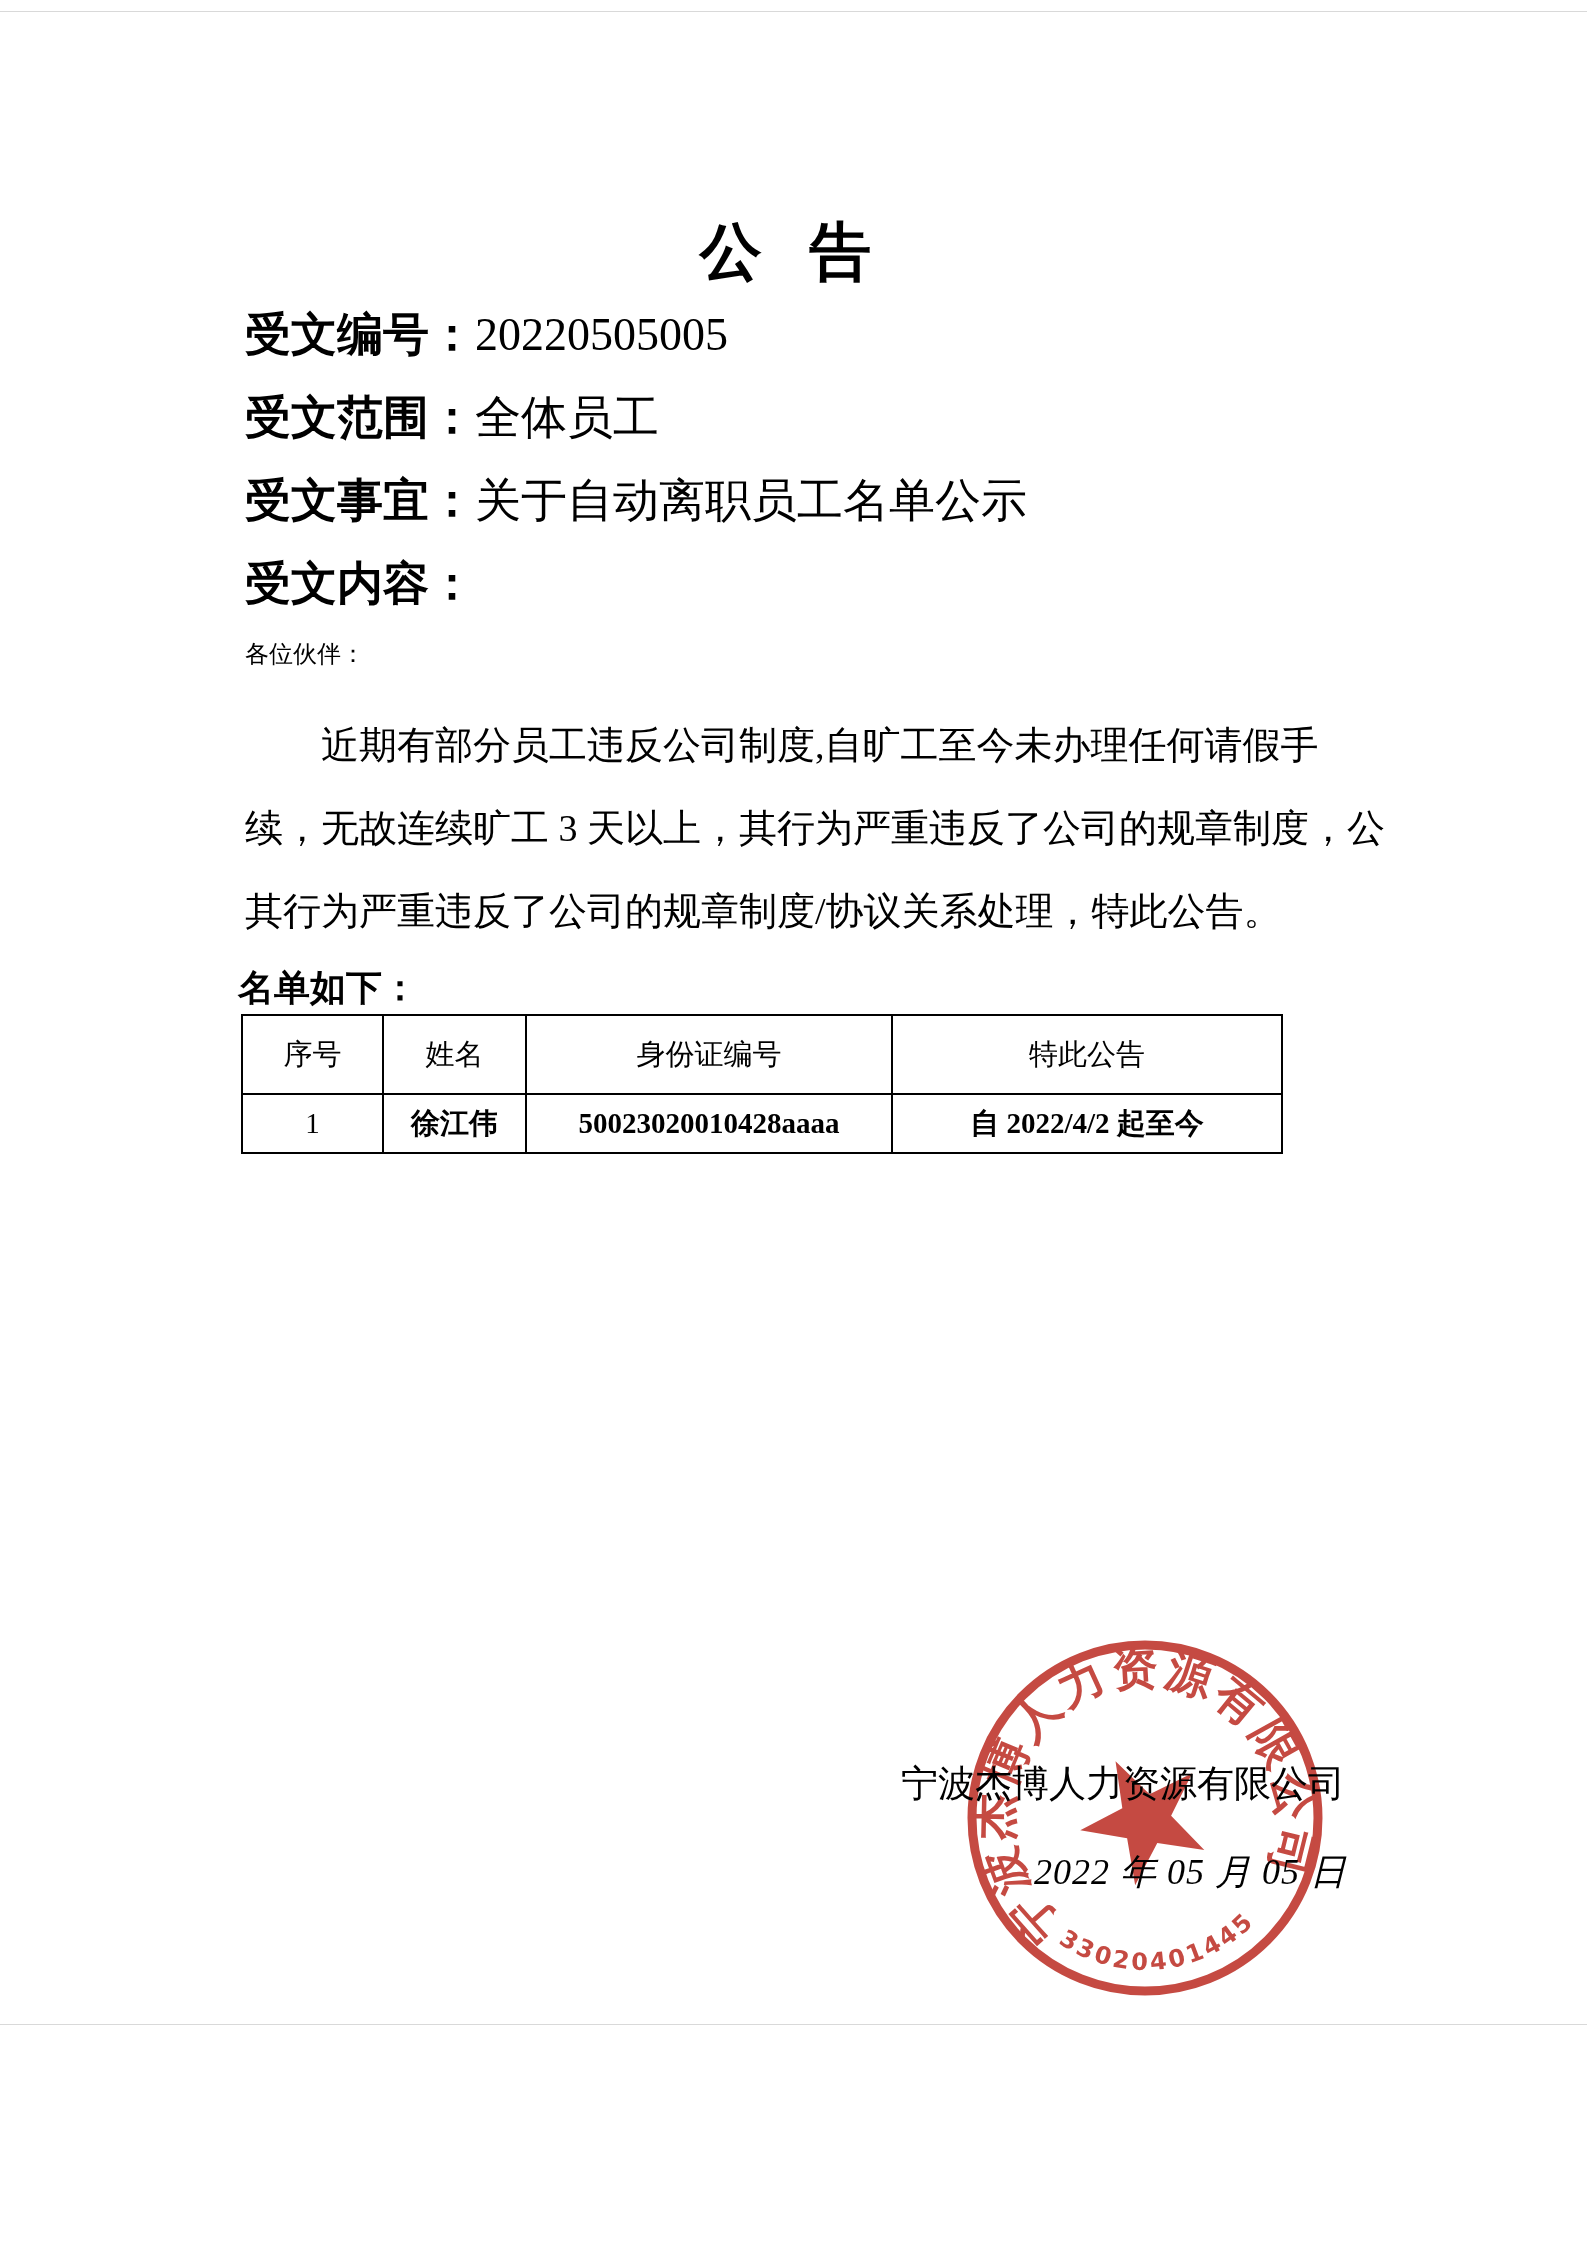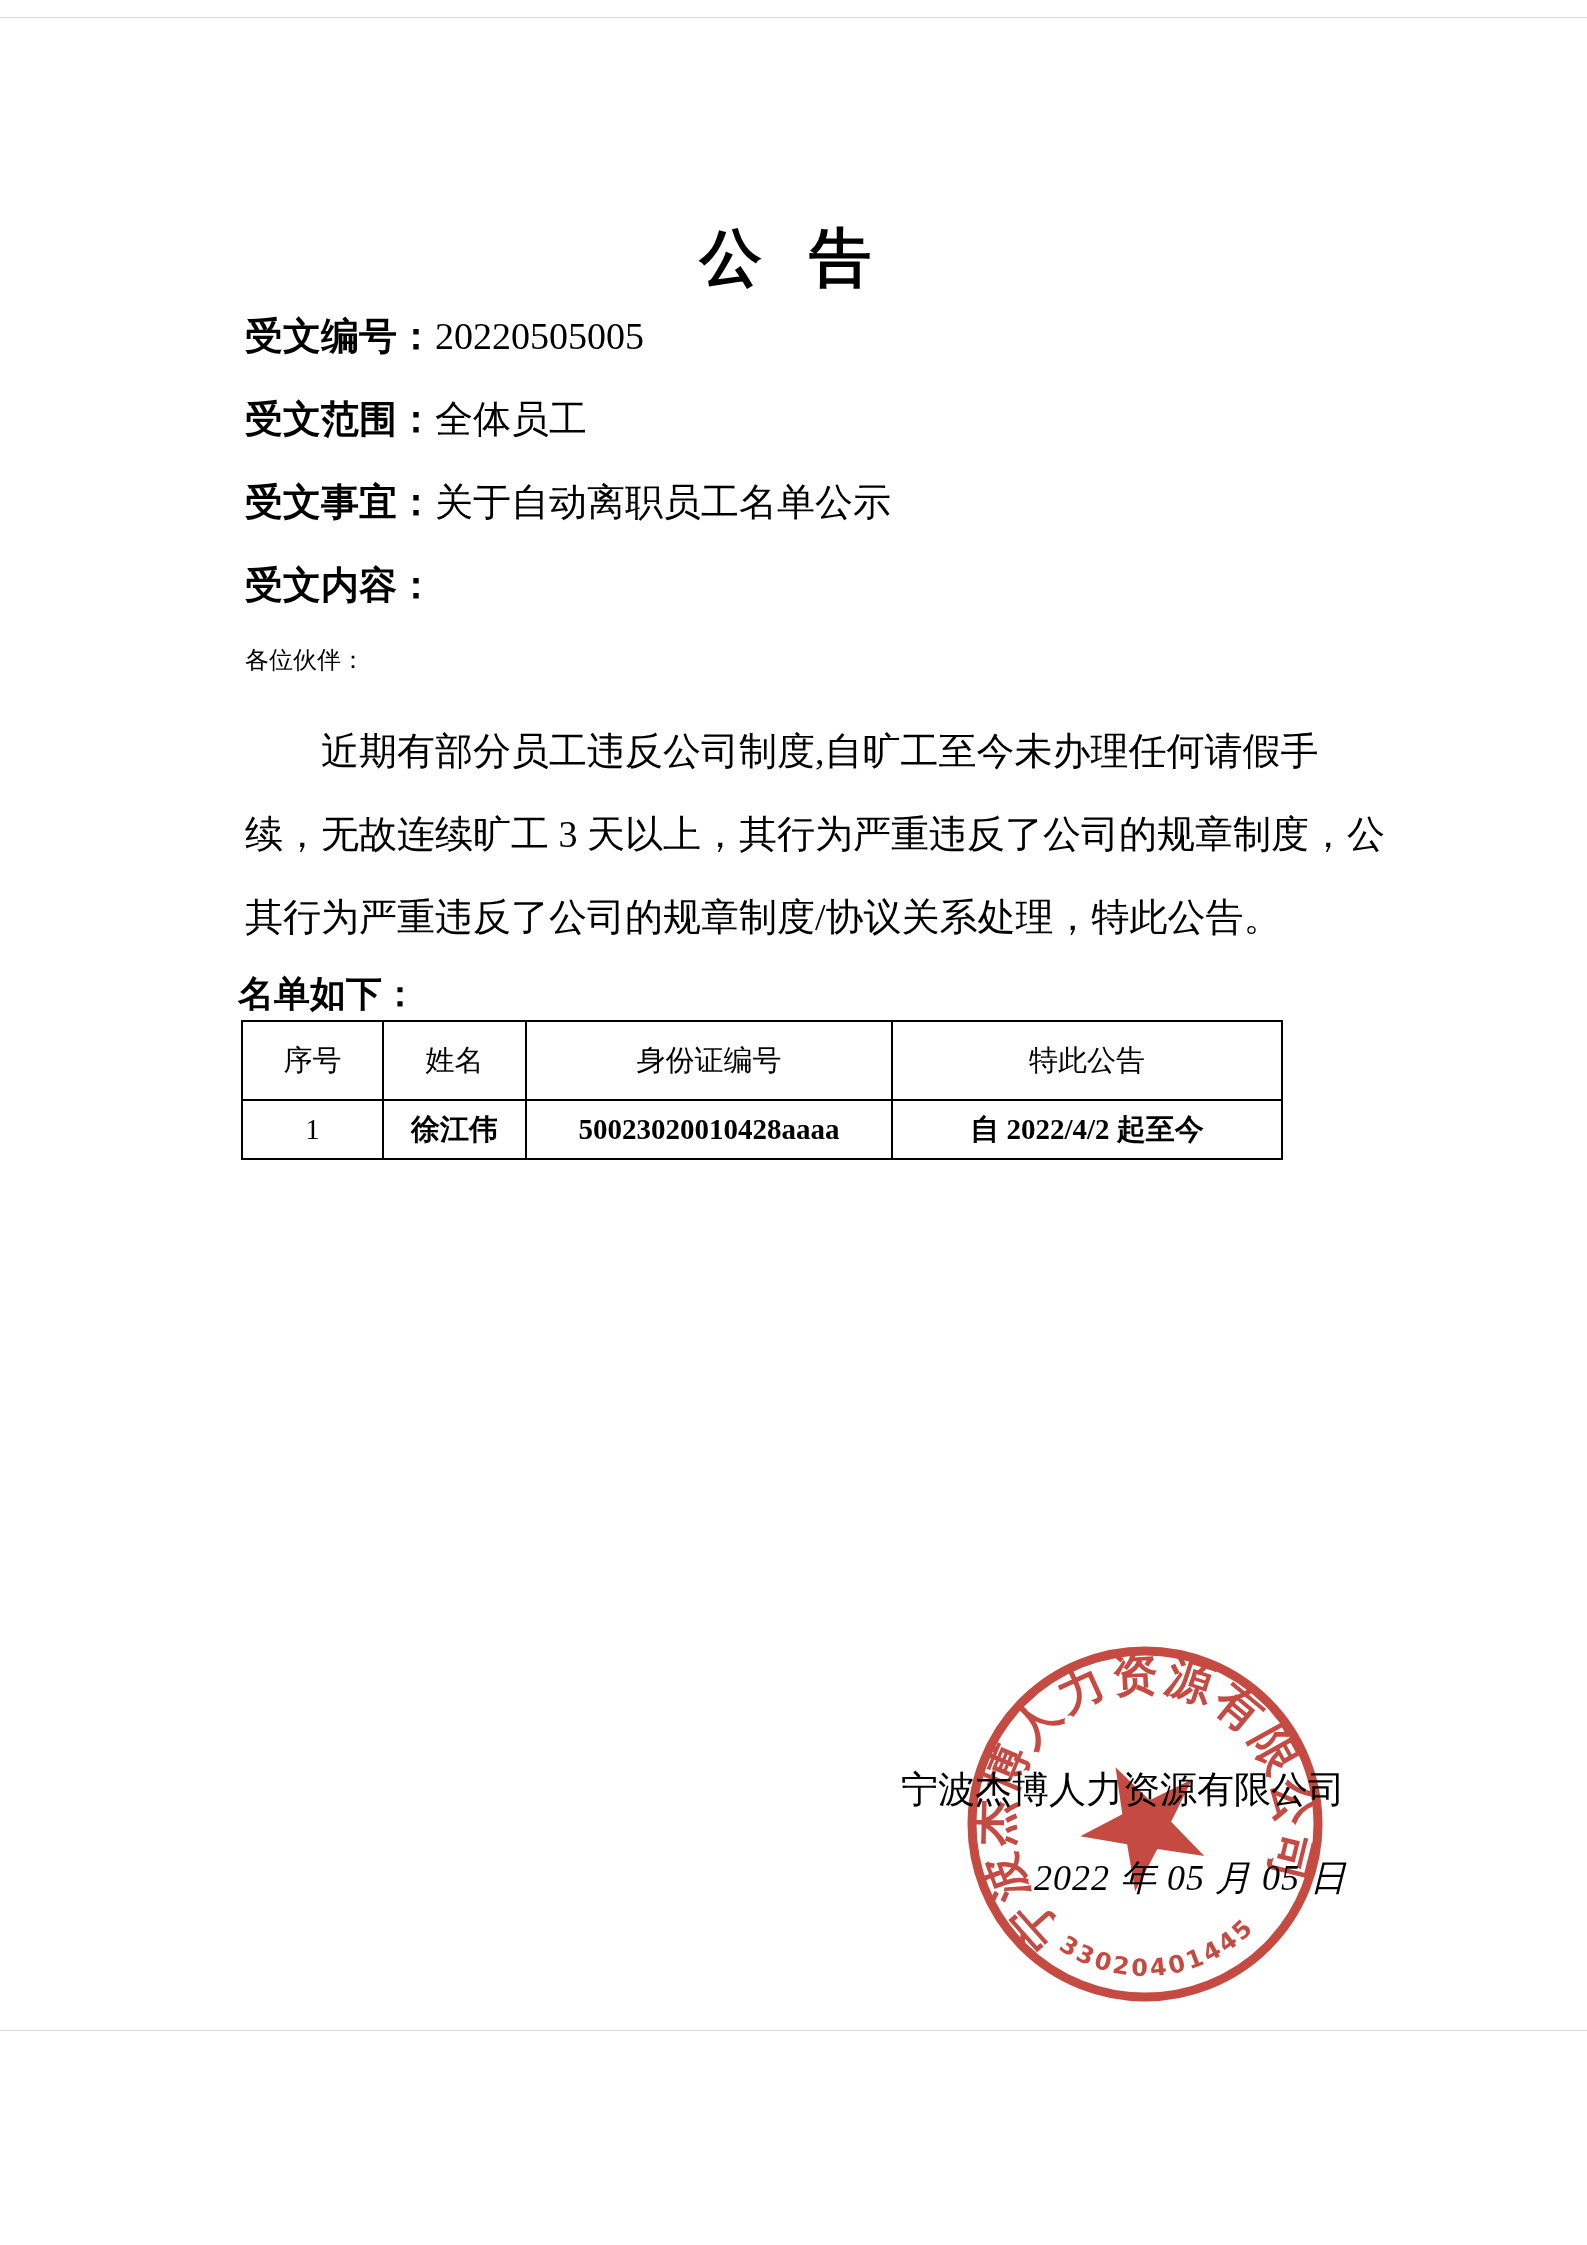--- a/index.html
+++ b/index.html
@@ -1,36 +1,36 @@
 <!DOCTYPE html>
 <html><head>
 <meta charset="utf-8">
 <style>
   html,body{margin:0;padding:0;background:#ffffff;}
   .page{
     position:relative;
     width:1587px;height:2012px;
-    margin:18px auto;
+    margin:12px auto;
     background:#ffffff;
     outline:1px solid #d9d9d9;
     font-family:"Liberation Serif","DejaVu Serif",serif;
     color:#000;
     overflow:hidden;
   }
   .title{
     position:absolute;top:206px;left:0;width:100%;
     text-align:center;
     font-size:62px;font-weight:bold;
     letter-spacing:16px;
     line-height:1.1;
     white-space:pre;
   }
   .field{
     position:absolute;left:245px;
-    font-size:38px;line-height:1.15;white-space:nowrap;
+    font-size:46px;line-height:1.15;white-space:nowrap;
   }
   .field .lbl{font-weight:bold;}
   .field .val{font-weight:normal;}
   .f1{top:297px;} .f2{top:380px;} .f3{top:463px;} .f4{top:546px;}
   .greeting{
     position:absolute;left:245px;top:629px;
     font-size:24px;line-height:1.15;white-space:nowrap;
   }
   .para-line{
     position:absolute;left:245px;

